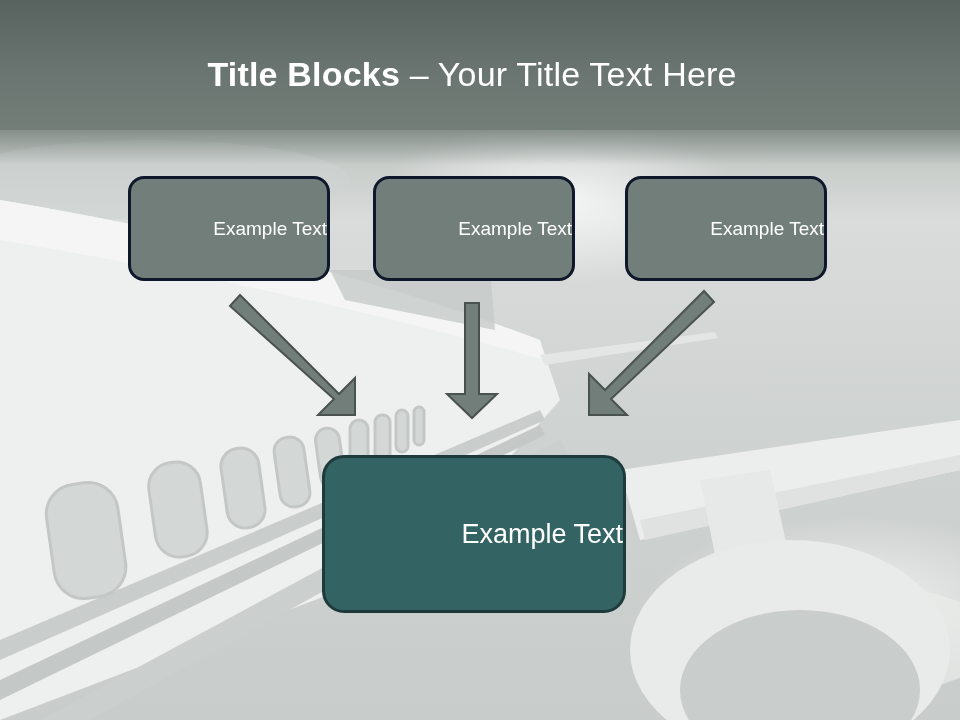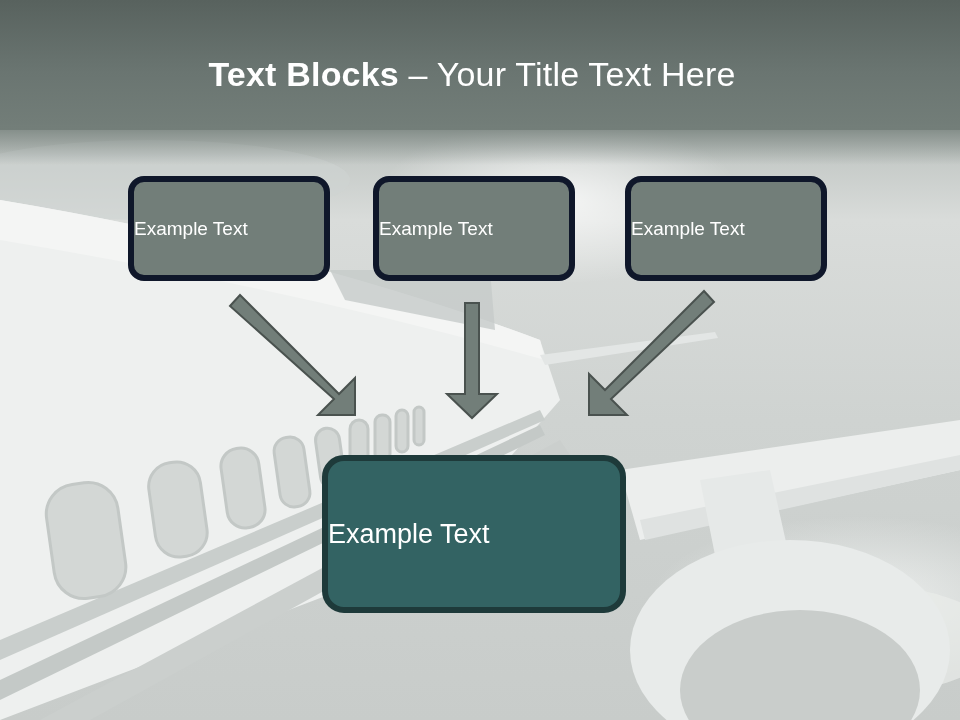--- a/index.html
+++ b/index.html
@@ -25,22 +25,22 @@
       background: linear-gradient(180deg, rgba(115,126,121,0.85), rgba(115,126,121,0));
     }
     .title {
       position: absolute; left: 0; top: 52px; width: 944px; text-align: center;
       color: #ffffff; font-size: 34px; line-height: 44px; letter-spacing: 0.2px;
     }
     .title b { font-weight: bold; }
     .title .rest { font-weight: normal; margin-top: 9px; }
     .box {
       position: absolute; box-sizing: border-box;
-      background: #727e79; border: 6px solid #0f172a; border-radius: 16px;
-      color: #ffffff; display: flex; align-items: center; justify-content: flex-start;
+      background: #727e79; border: 3px solid #0f172a; border-radius: 16px;
+      color: #ffffff; display: flex; align-items: center; justify-content: flex-end;
       font-size: 19px; cursor: pointer;
     }
     .box.top { width: 202px; height: 105px; top: 176px; }
     .box.center {
       left: 322px; top: 455px; width: 304px; height: 158px;
       background: #336363; border-color: #1e3a3a; border-radius: 22px; font-size: 27px;
     }
     .arrows { position: absolute; inset: 0; pointer-events: none; }
   </style>
 </head>
@@ -81,21 +81,21 @@
     <path d="M700 480 L770 470 L790 560 L720 580 Z" fill="#e6e9e8"></path>
     <ellipse cx="790" cy="650" rx="160" ry="110" fill="#e8ebea"></ellipse>
     <ellipse cx="800" cy="690" rx="120" ry="80" fill="#c9cdcb"></ellipse>
   </svg>
 </div>
 
 <div class="header"></div>
 <div class="header-fade"></div>
 
 <div class="title">
-  <b>Text Blocks</b><span> – </span><span class="rest">Your Title Text Here</span>
+  <b>Title Blocks</b><span> – </span><span class="rest">Your Title Text Here</span>
 </div>
 
 <div class="box top" style="left:128px;">
   <span>Example Text</span>
 </div>
 <div class="box top" style="left:373px;">
   <span>Example Text</span>
 </div>
 <div class="box top" style="left:625px;">
   <span>Example Text</span>

